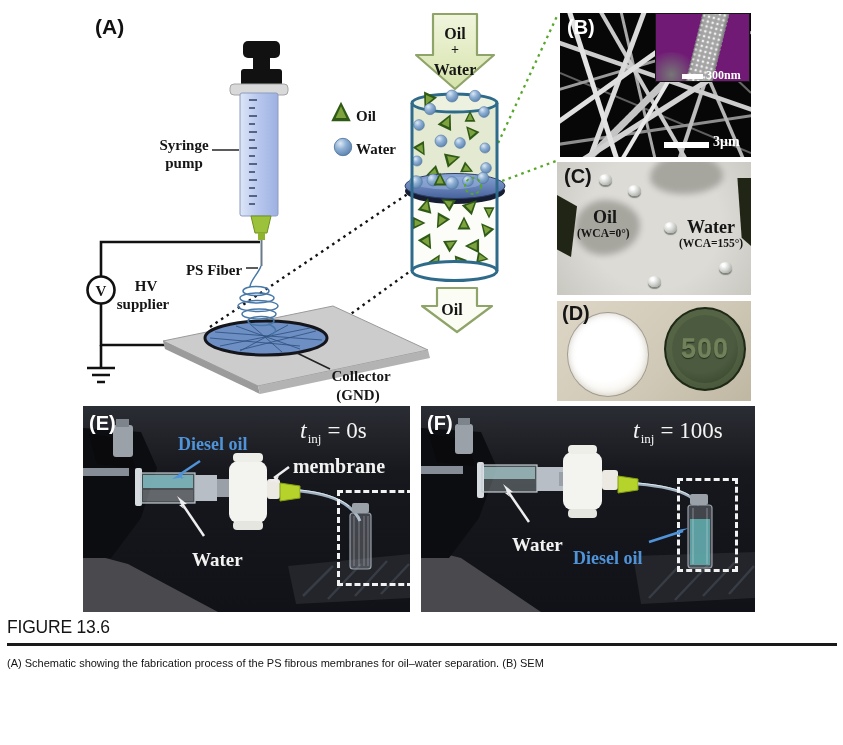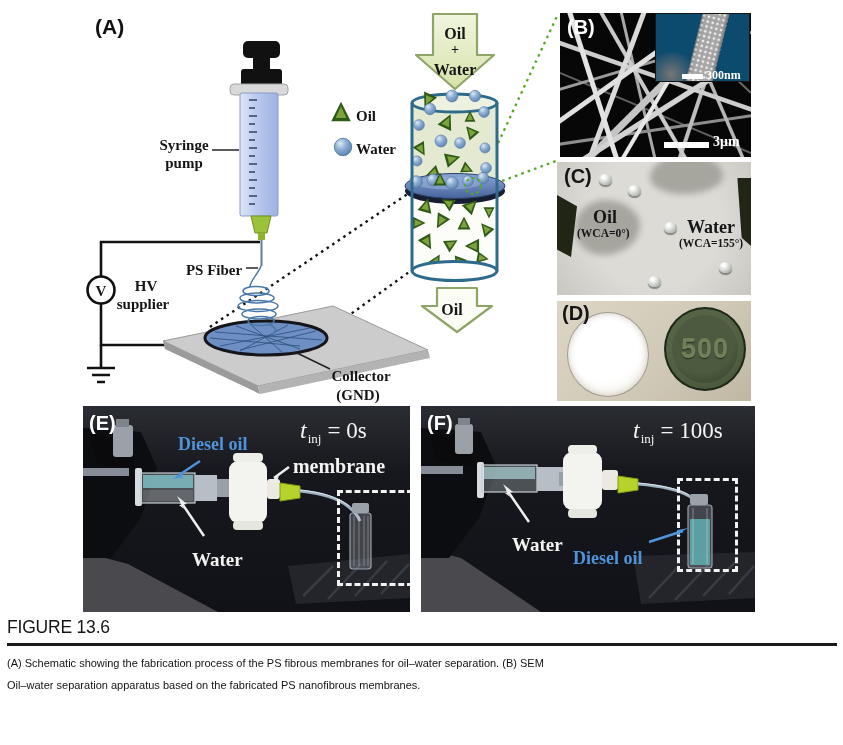--- a/index.html
+++ b/index.html
@@ -11,21 +11,21 @@
   .plab-svg{font-family:"Liberation Sans",sans-serif;font-weight:bold;font-size:21px;fill:#111;}
 
   .panel{position:absolute;overflow:hidden;}
   .photolab{position:absolute;font-family:"Liberation Sans",sans-serif;font-weight:bold;
             font-size:20px;color:#fff;z-index:6;}
   .photolab.dark{color:#151515;}
 
   
   .panelB{left:560px;top:13px;width:191px;height:144px;background:#070707;}
   .panelB svg{position:absolute;left:0;top:0;}
-  .inset{position:absolute;left:95px;top:0;width:95px;height:69px;background:#0c4a6e;
+  .inset{position:absolute;left:95px;top:0;width:95px;height:69px;background:#701a75;
          border:1px solid #161616;box-sizing:border-box;overflow:hidden;z-index:4;}
   .inset-fiber{position:absolute;left:36px;top:-14px;width:26px;height:115px;
          transform:rotate(14deg);background-color:#a5a5a5;
          background-image:radial-gradient(circle at 2px 2px, rgba(245,245,245,.95) 1px, rgba(0,0,0,0) 1.7px);
          background-size:5px 5px;box-shadow:0 0 4px rgba(0,0,0,.6) inset;}
   .inset-glow{position:absolute;left:-12px;top:38px;width:55px;height:45px;border-radius:50%;
          background:radial-gradient(circle,#767676 0%,rgba(70,70,70,0) 70%);}
   .bar{position:absolute;background:#fff;z-index:5;}
   .scaletext{position:absolute;color:#fff;font-family:"Liberation Serif",serif;font-weight:bold;z-index:5;}
 
@@ -406,15 +406,14 @@
       <polygon points="42,4 30,6 34,12 29,10" fill="#4f93d8"></polygon>
     </svg>
   </div>
 
 </div>
 
 <div class="caption">
   <div class="cap-head">FIGURE 13.6</div>
   <div class="cap-rule"></div>
   <div class="cap-line">(A) Schematic showing the fabrication process of the PS fibrous membranes for oil–water separation. (B) SEM</div>
-  <div class="cap-line">Oil–water separation apparatus based on the fabricated PS nanofibrous membranes.</div>
 </div>
 </div>
 
 </body></html>

